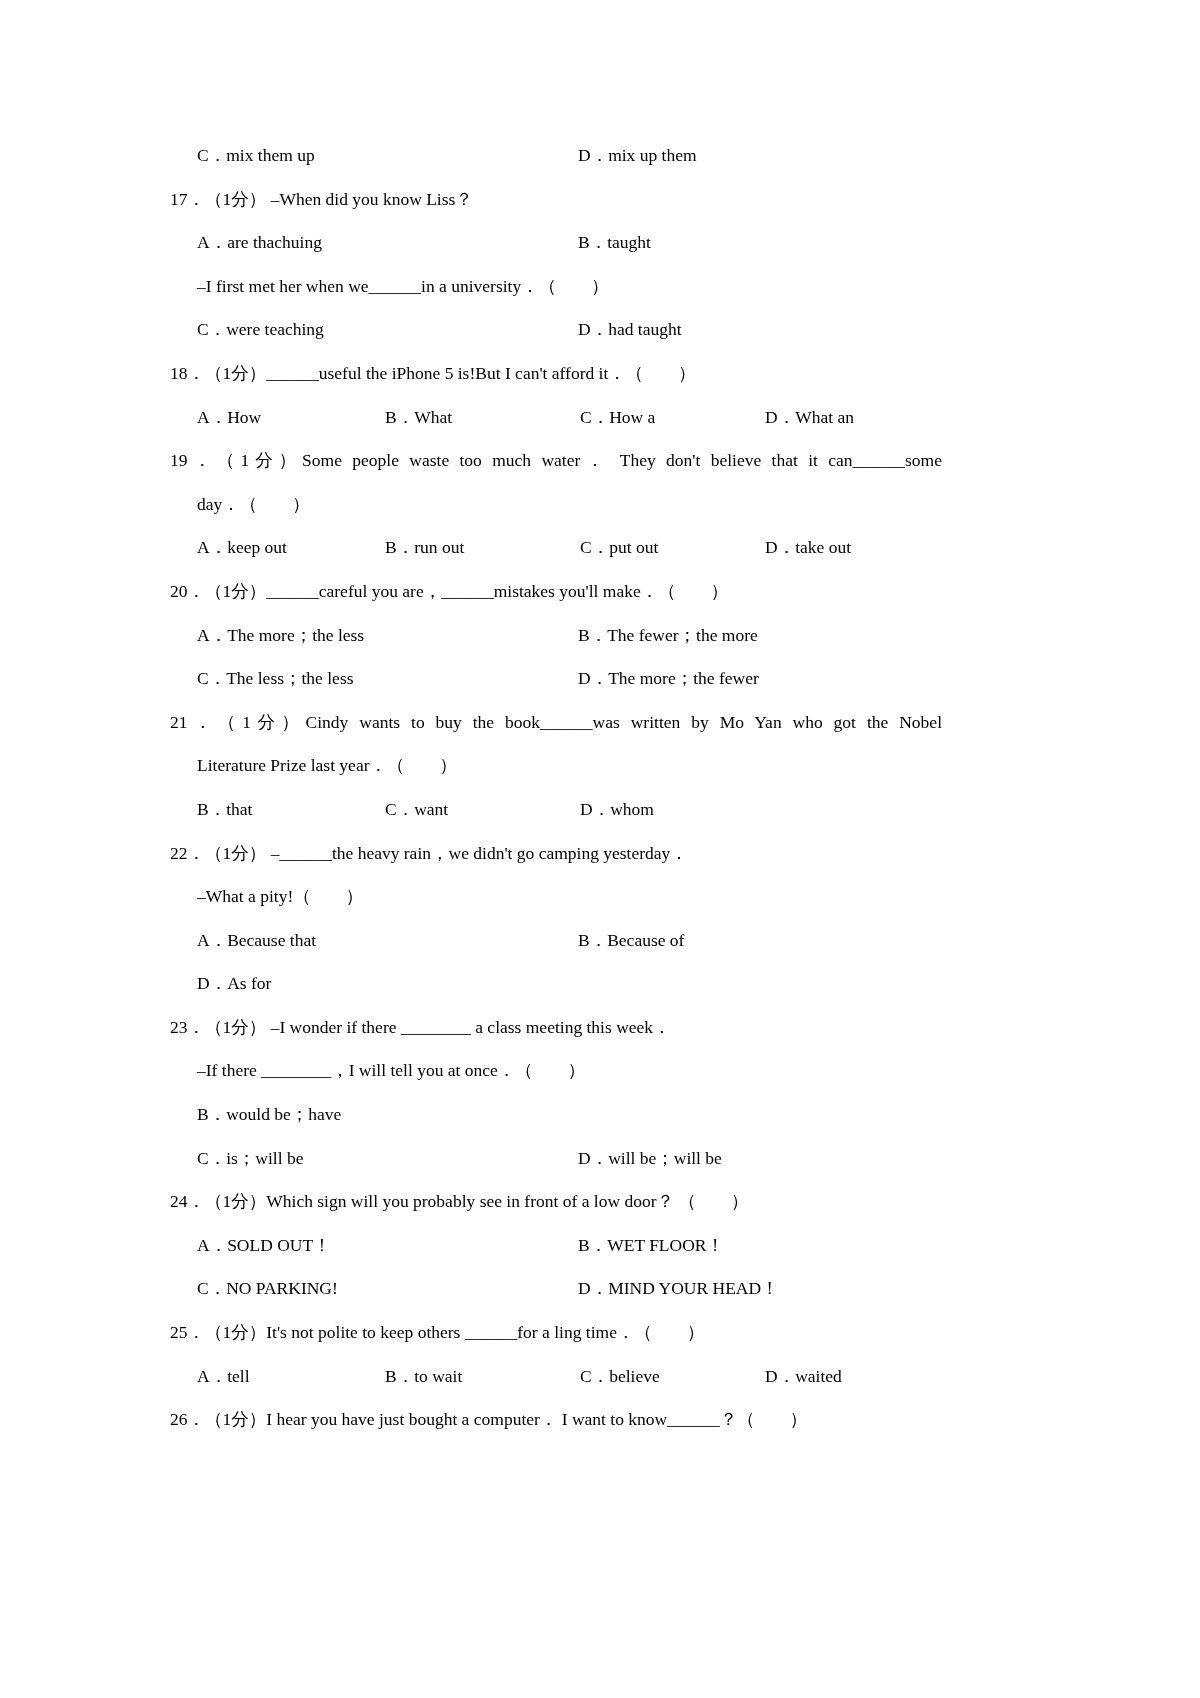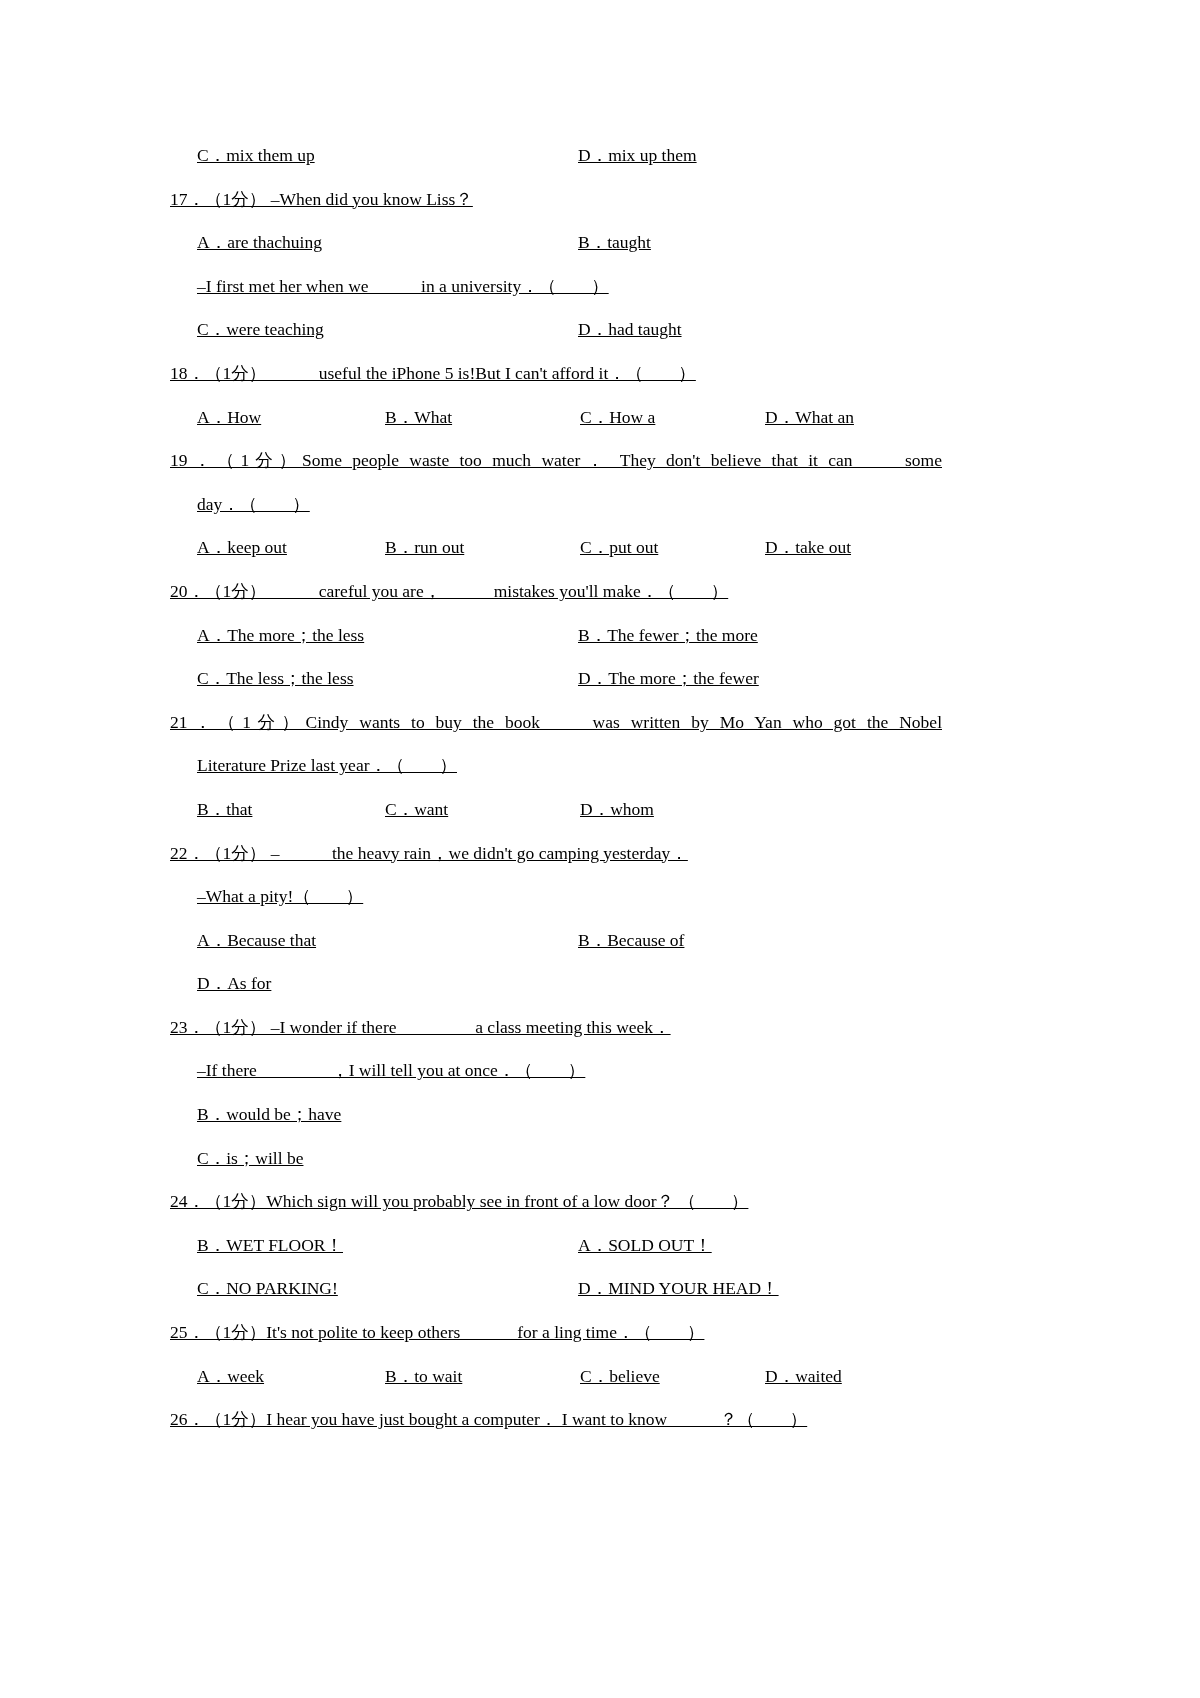--- a/index.html
+++ b/index.html
@@ -20,21 +20,20 @@
     position: absolute;
     left: 170px;
     top: 134px;
     width: 772px;
   }
   .question { }
   .line {
     line-height: 43.6px;
     height: 43.6px;
     white-space: nowrap;
-    text-decoration: underline;
   }
   .line.cont {
     padding-left: 27px;
   }
   .line.justify {
     white-space: normal;
     text-align: justify;
     text-align-last: justify;
   }
   .line.options {
@@ -126,37 +125,38 @@
         </div>
       </div>
       <div class="question">
         <div class="line stem">23．（1分） –I wonder if there ________ a class meeting this week．</div>
         <div class="line cont">–If there ________，I will tell you at once．（　　）</div>
         <div class="line options row2">
           <span class="opt">B．would be；have</span>
         </div>
         <div class="line options row2">
           <span class="opt">C．is；will be</span>
+          <span class="opt">D．will be；will be</span>
         </div>
       </div>
       <div class="question">
         <div class="line stem">24．（1分）Which sign will you probably see in front of a low door？ （　　）</div>
         <div class="line options row2">
+          <span class="opt">A．SOLD OUT！</span>
           <span class="opt">B．WET FLOOR！</span>
-          <span class="opt">A．SOLD OUT！</span>
         </div>
         <div class="line options row2">
           <span class="opt">C．NO PARKING!</span>
           <span class="opt">D．MIND YOUR HEAD！</span>
         </div>
       </div>
       <div class="question">
         <div class="line stem">25．（1分）It's not polite to keep others ______for a ling time．（　　）</div>
         <div class="line options row4">
-          <span class="opt">A．week</span>
+          <span class="opt">A．tell</span>
           <span class="opt">B．to wait</span>
           <span class="opt">C．believe</span>
           <span class="opt">D．waited</span>
         </div>
       </div>
       <div class="question">
         <div class="line stem">26．（1分）I hear you have just bought a computer． I want to know______？（　　）</div>
       </div>
     </div>
 </div>

